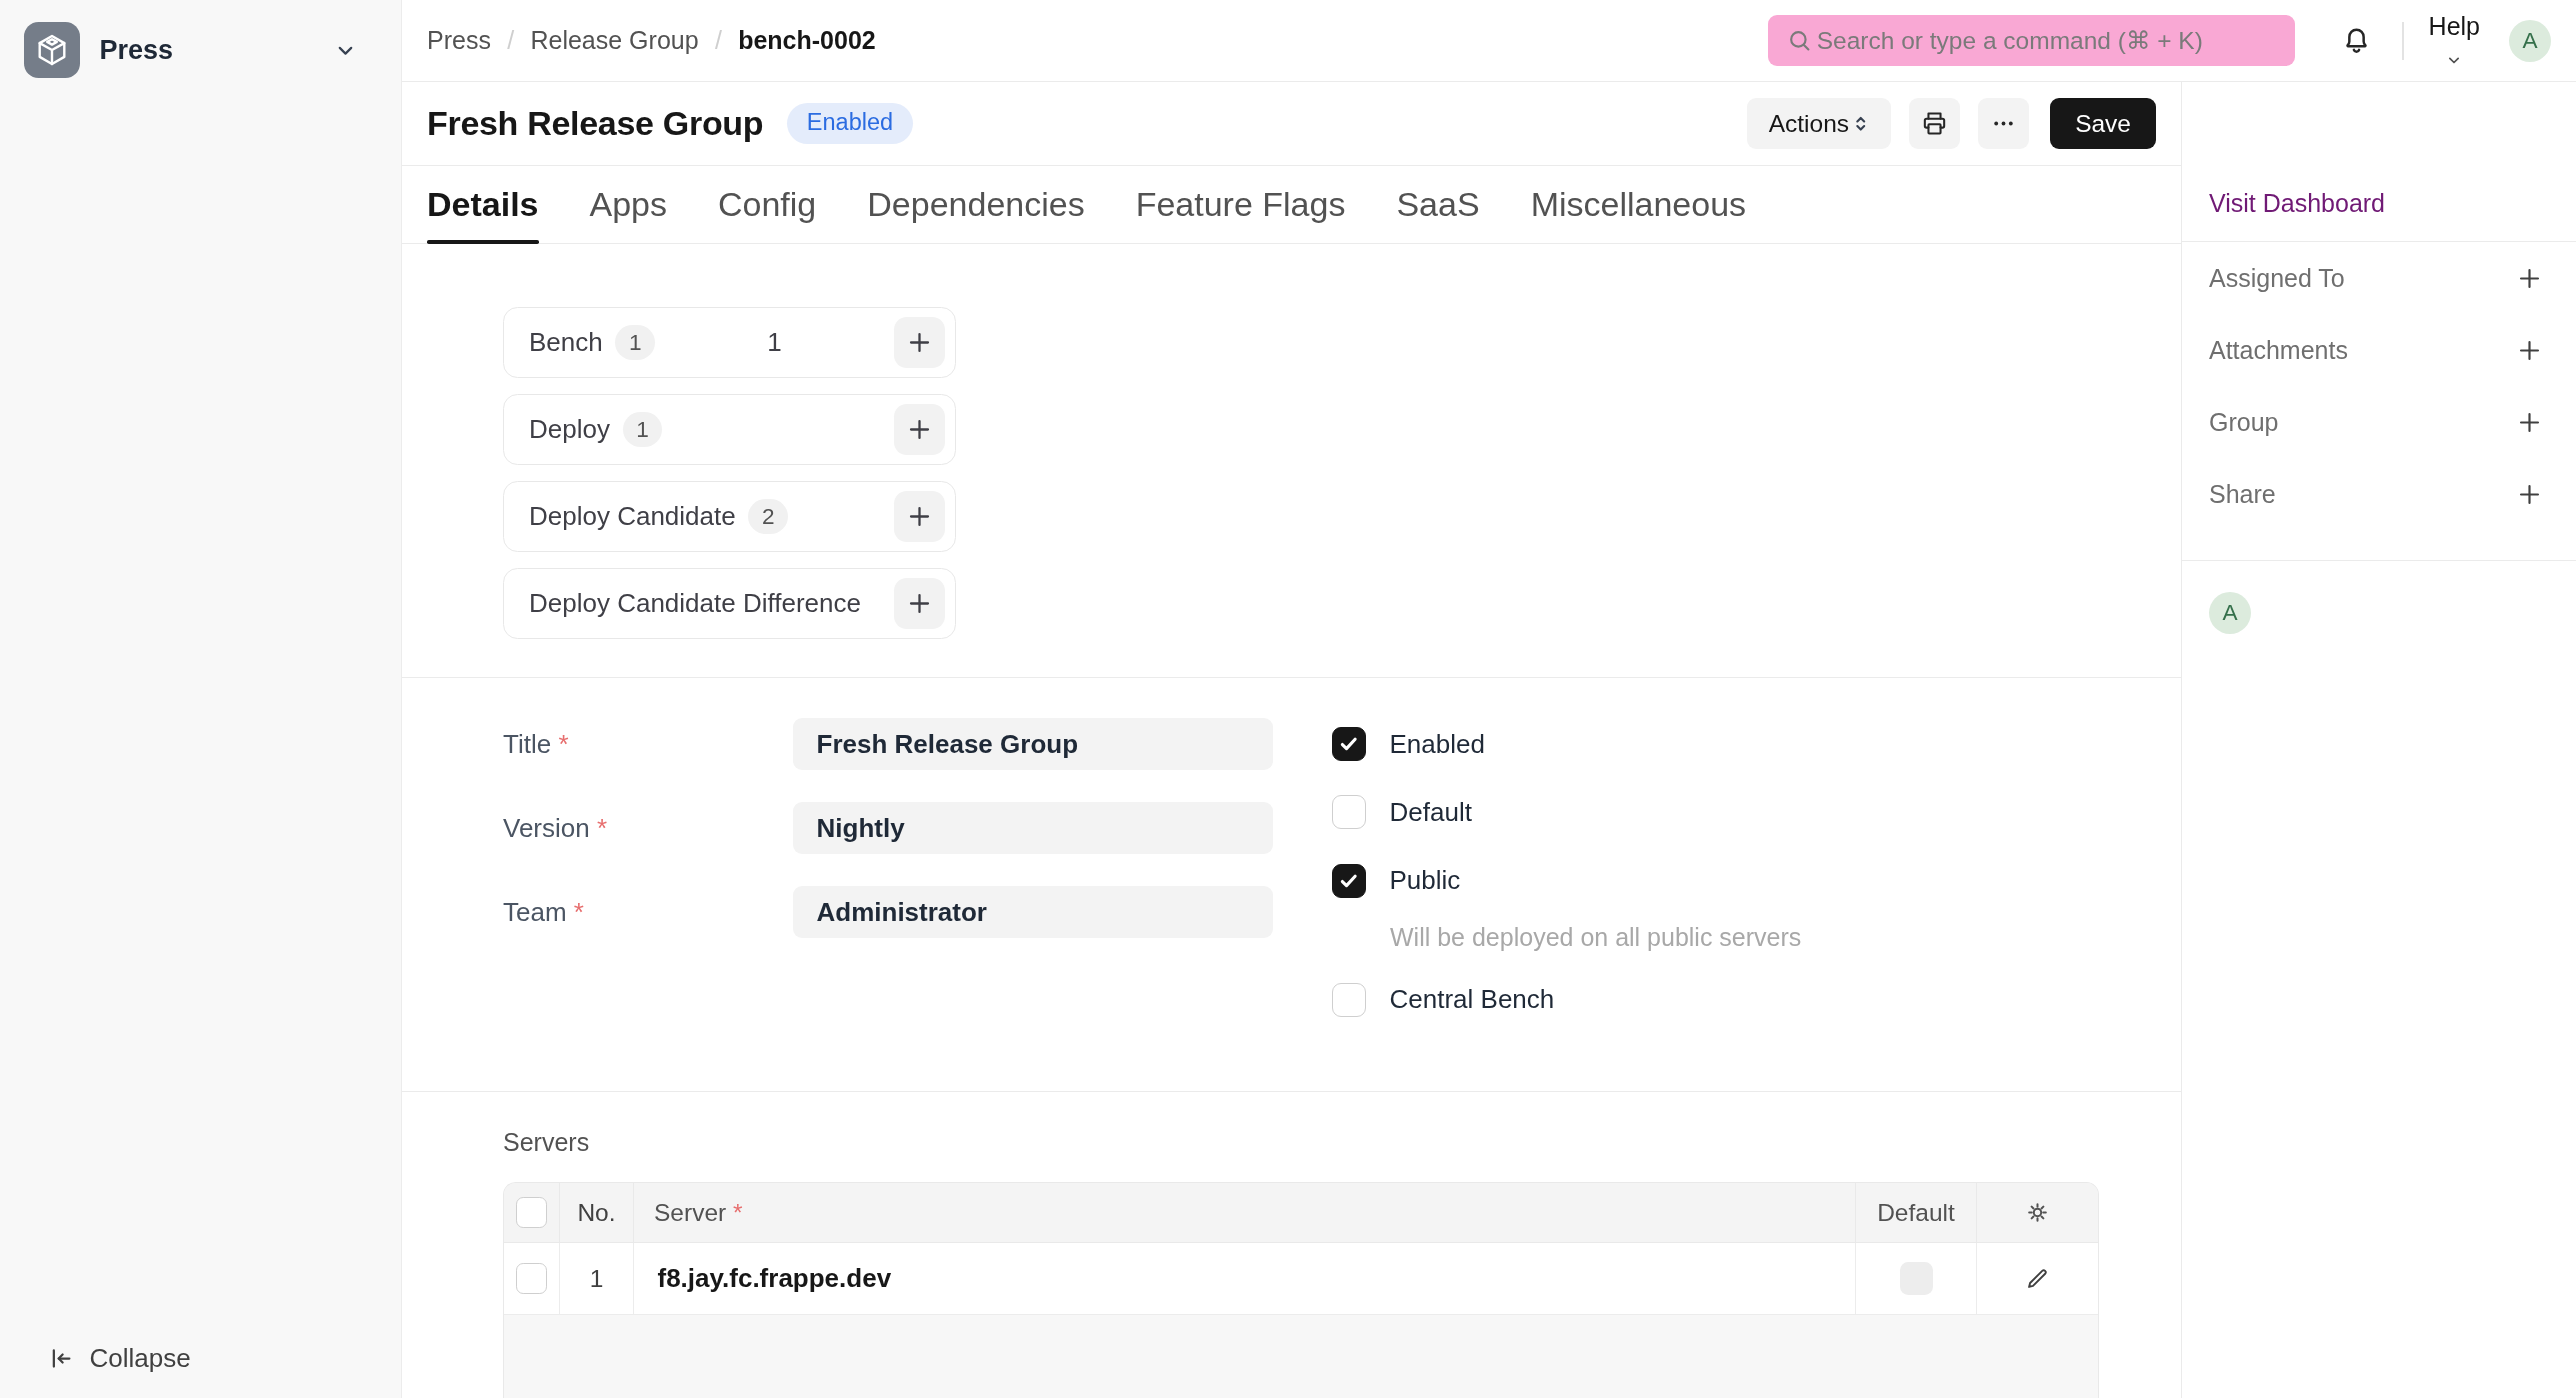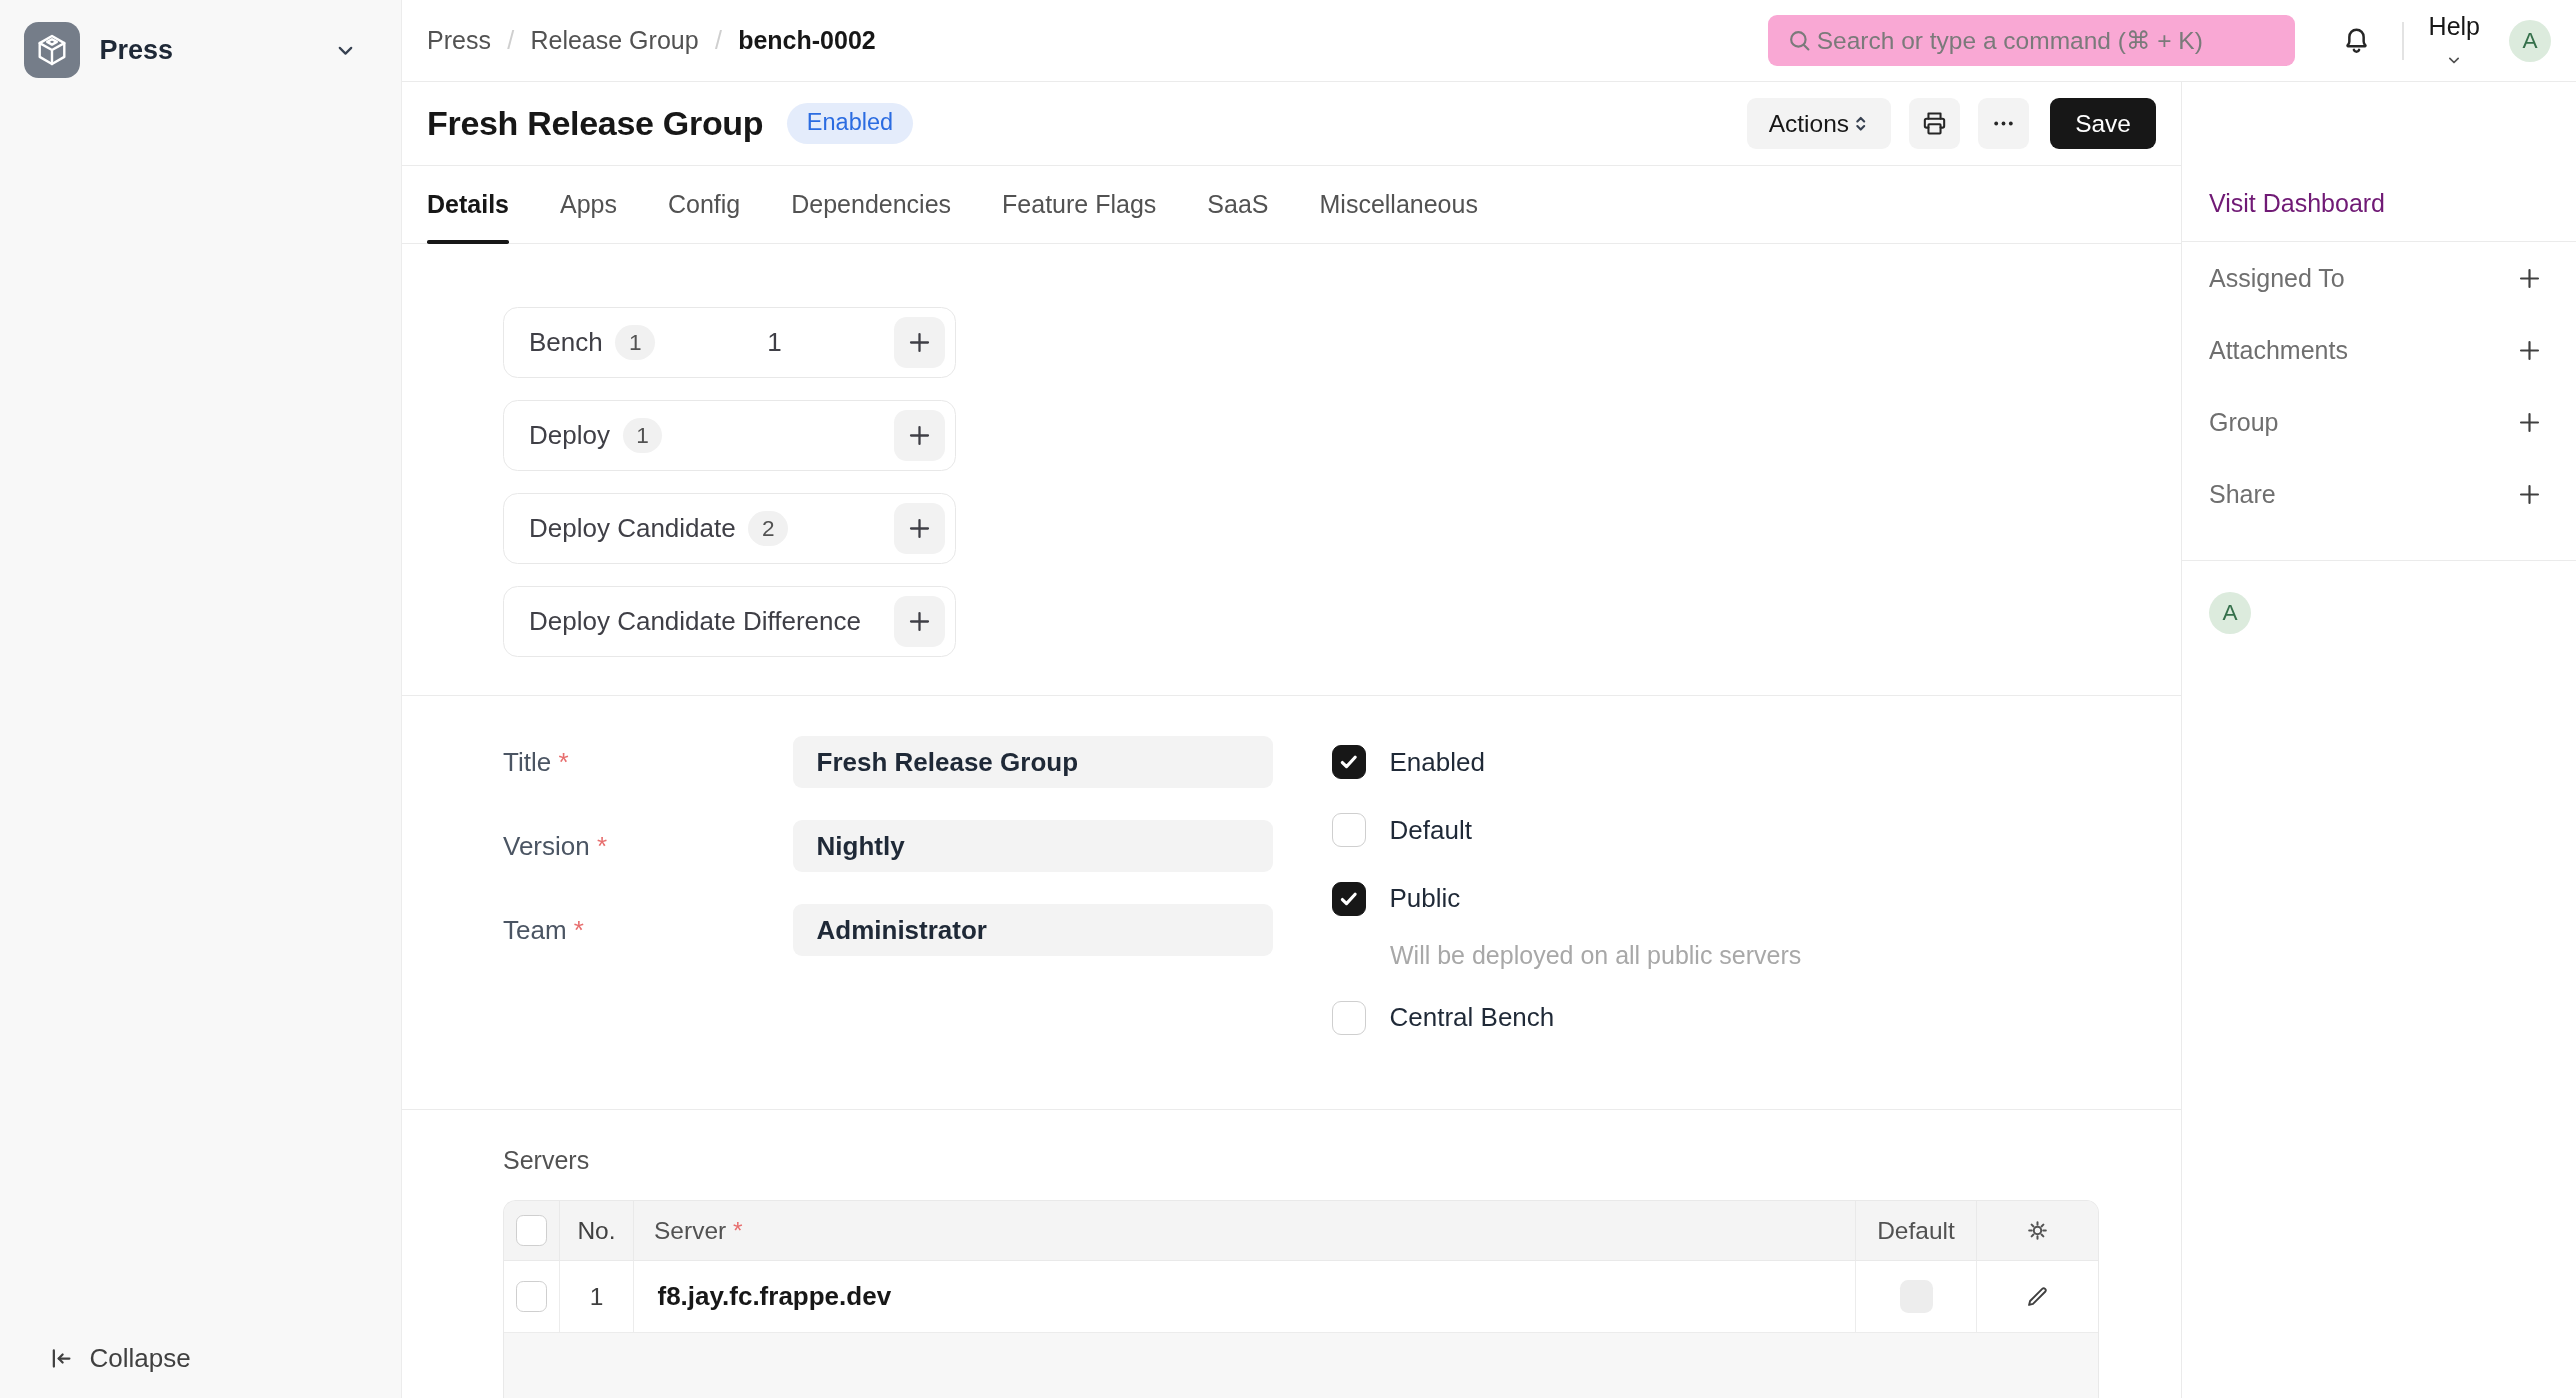--- a/index.html
+++ b/index.html
@@ -50,28 +50,28 @@
   .page-title{font-size:34px;font-weight:700;letter-spacing:-0.3px;margin:0;}
   .status-badge{margin-left:23.5px;font-size:23.5px;padding:6.3px 20px 8.2px;border-radius:905px;}
   .title-actions{margin-left:auto;display:flex;align-items:center;gap:18px;}
   .btn{height:51px;border-radius:9px;background:#f3f3f3;font-size:24.5px;color:#171717;display:flex;align-items:center;justify-content:center;}
   .actions-btn{padding:0 18px 0 22px;}
   .icon-btn{width:51px;color:#262626;}
   .save-btn{background:#171717;color:#fff;padding:0 25px;font-weight:500;margin-left:3.6px;}
 
   
   .tabs-row{height:78px;flex-shrink:0;border-bottom:0.9px solid #ebebeb;display:flex;align-items:stretch;padding:0 25px;gap:51px;}
-  .tab{font-size:25px;color:#525252;display:flex;align-items:center;position:relative;cursor:pointer;white-space:nowrap;}
+  .tab{font-size:34px;color:#525252;display:flex;align-items:center;position:relative;cursor:pointer;white-space:nowrap;}
   .tab.active{color:#171717;font-weight:600;}
   .tab.active::after{content:"";position:absolute;left:0;right:0;bottom:-0.9px;height:3.6px;background:#171717;border-radius:1.8px;}
 
   .content{flex:1;min-height:0;display:flex;flex-direction:column;overflow:hidden;}
 
   
-  .links-section{padding:63px 25px 38px 101px;border-bottom:0.9px solid #ebebeb;display:flex;flex-direction:column;gap:22px;}
+  .links-section{padding:63px 25px 38px 101px;border-bottom:0.9px solid #ebebeb;display:flex;flex-direction:column;gap:16px;}
   .link-card{width:453px;height:71px;border:1.8px solid #e8e8e8;border-radius:14.5px;background:#fff;display:flex;align-items:center;padding:0 10px 0 25px;cursor:pointer;}
   .link-label{font-size:26px;color:#3f3f46;white-space:nowrap;}
   .count-pill{margin-left:12.7px;background:#f1f1f1;color:#525252;font-size:22.6px;padding:4.5px 13.6px;border-radius:905px;}
   .link-center{flex:1;text-align:center;font-size:26px;color:#3f3f46;}
   .link-add{width:51px;height:51px;border-radius:12.7px;background:#f2f2f2;color:#3f3f46;display:flex;align-items:center;justify-content:center;flex-shrink:0;}
 
   
   .form-section{border-bottom:0.9px solid #ebebeb;padding:40px 25px 49px 101px;display:flex;}
   .form-col{width:772px;flex-shrink:0;}
   .form-row{display:flex;align-items:center;height:52px;margin-bottom:32px;}

